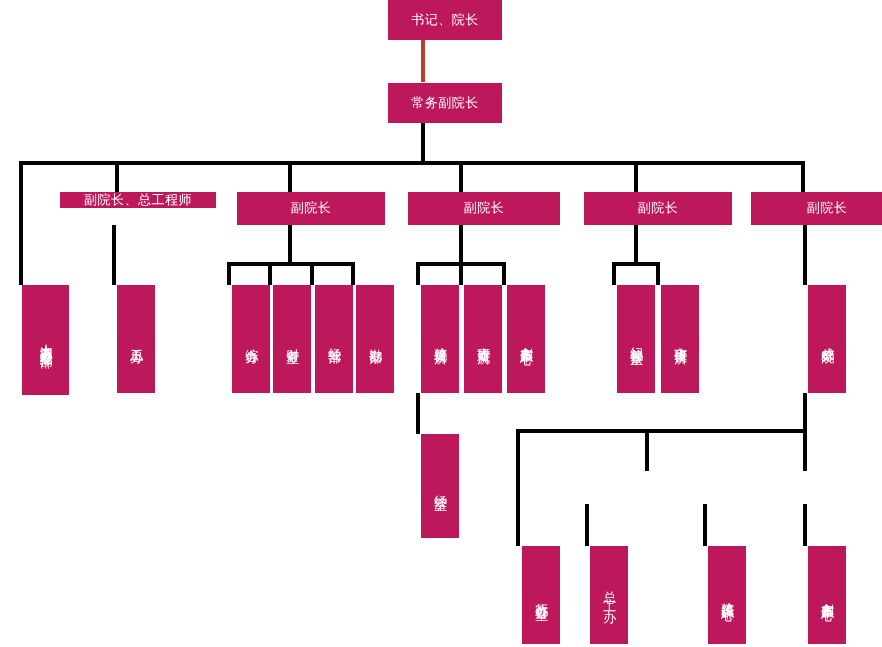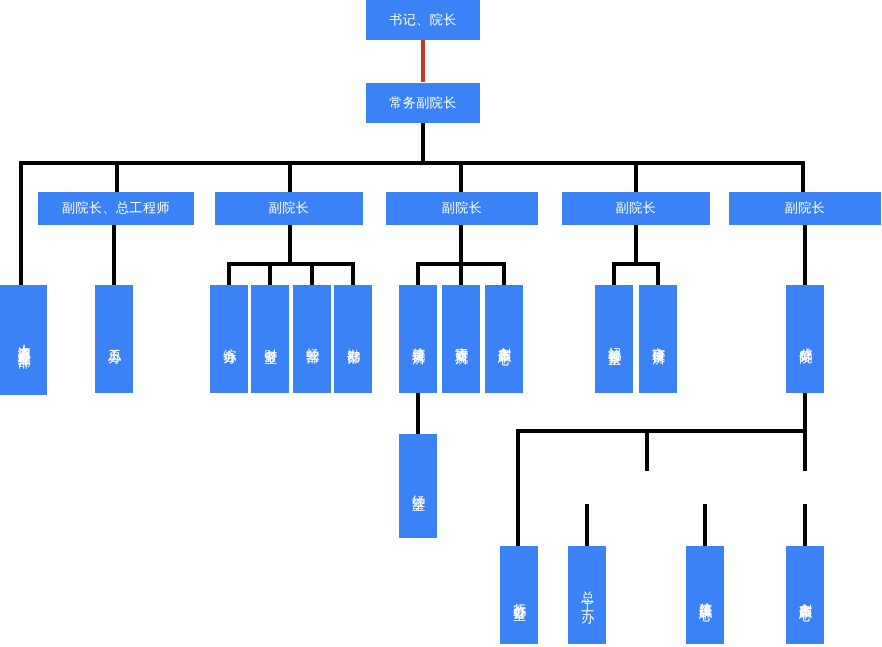--- a/index.html
+++ b/index.html
@@ -12,31 +12,32 @@
   }
   #chart {
     position: relative;
     width: 882px;
     height: 647px;
     background: #ffffff;
     overflow: hidden;
   }
   .node {
     position: absolute;
-    background: #3b82f6;
+    background: #be185d;
     color: #ffffff;
     box-sizing: border-box;
     display: flex;
     align-items: center;
     justify-content: center;
     text-align: center;
     font-size: 13px;
     line-height: 1.25;
     letter-spacing: 0.5px;
     white-space: pre;
+    margin-left: 22px;
   }
   .node.vert {
     writing-mode: vertical-rl;
     text-orientation: upright;
     letter-spacing: 1px;
   }
   .node.vert-pair {
     writing-mode: vertical-rl;
     text-orientation: upright;
     letter-spacing: 1px;
@@ -111,21 +112,21 @@
 
   <div class="line" style="left:585px; top:504px; width:4px; height:42px;"></div>
   <div class="line" style="left:703px; top:504px; width:4px; height:42px;"></div>
 
   <div class="line" style="left:803px; top:504px; width:4px; height:42px;"></div>
 
   <div class="node" style="left:366px; top:0px; width:114px; height:40px;">书记、院长</div>
 
   <div class="node" style="left:366px; top:83px; width:114px; height:40px;font-family:Liberation Serif, serif;">常务副院长</div>
 
-  <div class="node" style="left:38px; top:192px; width:156px; height:33px;">副院长、总工程师</div>
+  <div class="node" style="left:38px; top:192px; width:156px; height:16px;">副院长、总工程师</div>
 
   <div class="node" style="left:215px; top:192px; width:148px; height:33px;">副院长</div>
 
   <div class="node" style="left:386px; top:192px; width:152px; height:33px;">副院长</div>
 
   <div class="node" style="left:562px; top:192px; width:148px; height:33px;">副院长</div>
 
   <div class="node" style="left:729px; top:192px; width:152px; height:33px;">副院长</div>
 
   <div class="node vert-pair" style="left:0px; top:285px; width:47px; height:110px;">

